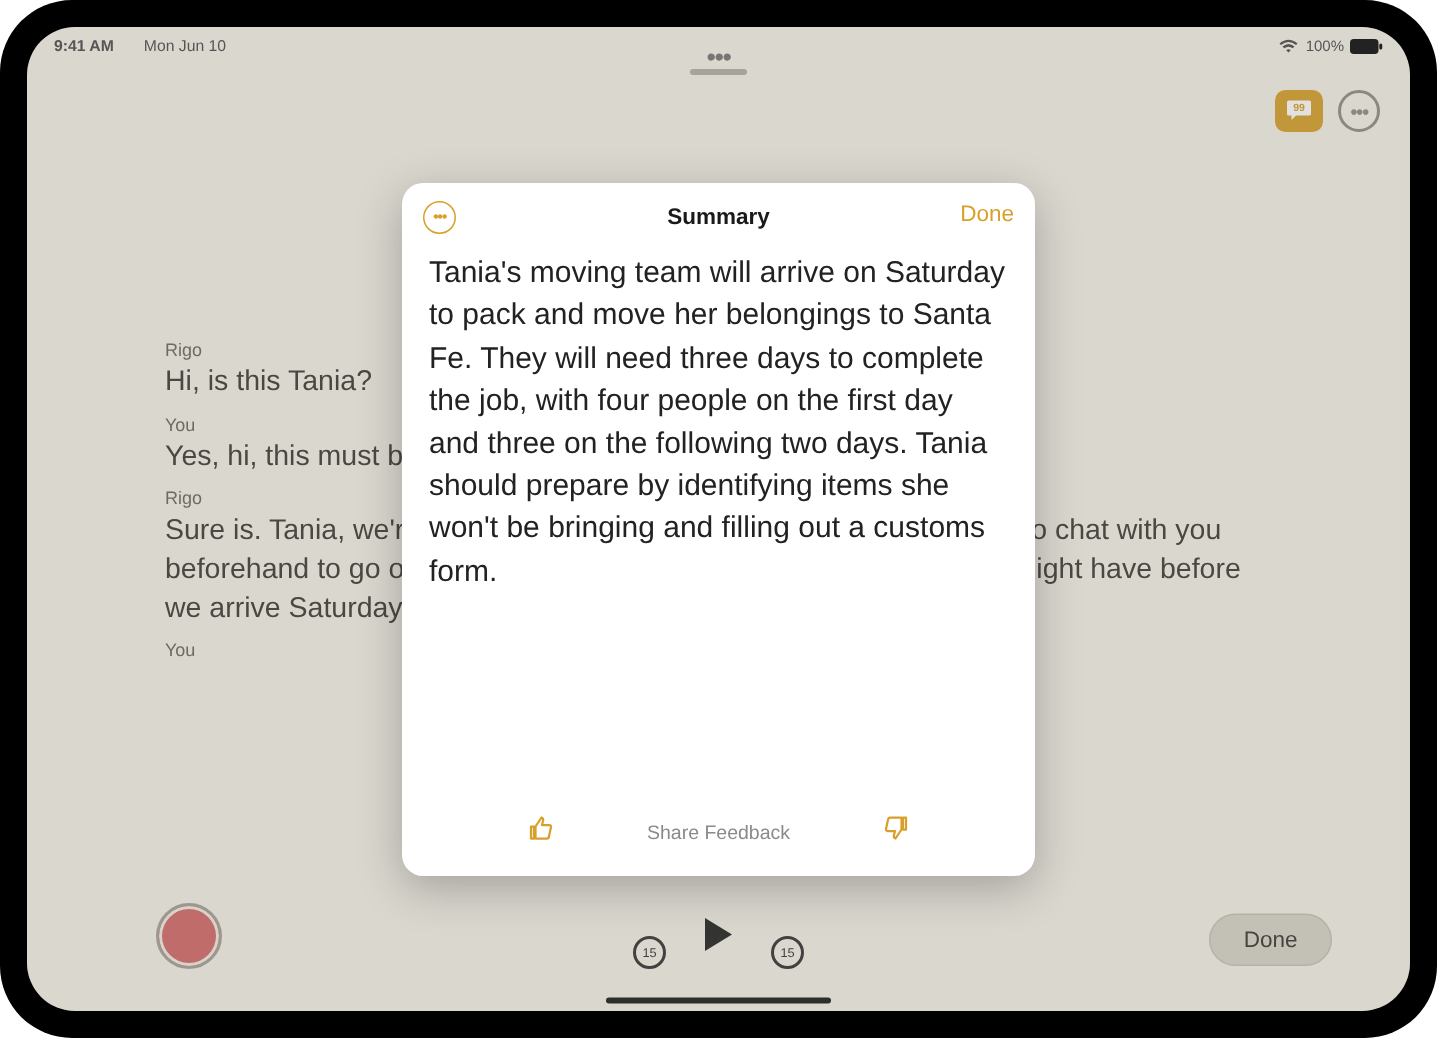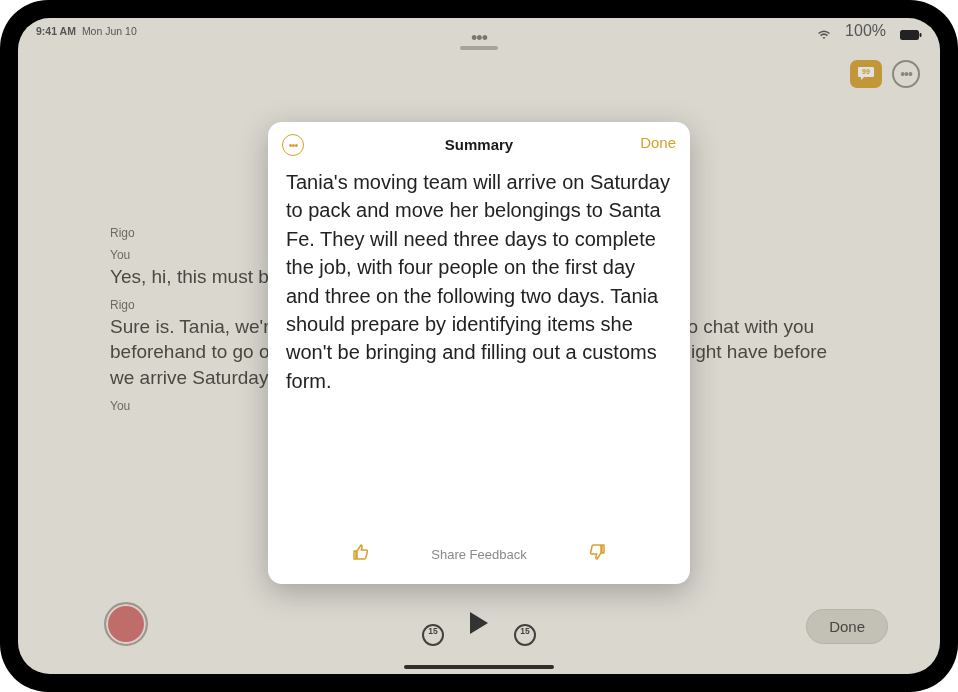--- a/index.html
+++ b/index.html
@@ -35,23 +35,23 @@
       top: 0; left: 0; right: 0;
       height: 22px;
       display: flex;
       align-items: center;
       justify-content: space-between;
       padding: 4px 18px 0;
       font-size: 10.5px;
       color: #555;
       z-index: 10;
     }
-    .status-left { display: flex; gap: 6px; }
+    .status-left { display: flex; gap: 20px; }
     .status-left span:first-child { font-weight: 600; }
-    .status-right { display: flex; align-items: flex-end; gap: 14px; font-size: 16px; }
+    .status-right { display: flex; align-items: flex-start; gap: 4px; font-size: 10px; }
     .wifi-icon, .battery-icon { display: inline-flex; align-items: center; }
     
     .top-dots {
       position: absolute;
       top: 10px; left: 50%; transform: translateX(-50%);
       font-size: 18px; color: #777; letter-spacing: -1px;
     }
     .grabber {
       position: absolute;
       top: 28px; left: 50%; transform: translateX(-50%);
@@ -95,22 +95,22 @@
       box-shadow: inset 0 0 0 2px #f2eee5;
     }
     .playback {
       position: absolute; left: 50%; transform: translateX(-50%);
       bottom: 8px;
       display: flex; align-items: center; gap: 26px;
     }
     .skip-btn { font-size: 13px; color: #333; position: relative; }
     .skip-circle {
       width: 22px; height: 22px; border: 2px solid #333; border-radius: 50%;
-      display: flex; justify-content: center;
-      font-size: 8.5px; font-weight: 700; margin-top: 24px;
+      display: flex; align-items: center; justify-content: center;
+      font-size: 8.5px; font-weight: 400; margin-top: 24px;
     }
     .play-triangle {
       width: 0; height: 0;
       border-left: 18px solid #222;
       border-top: 11px solid transparent;
       border-bottom: 11px solid transparent;
     }
     .done-pill {
       position: absolute;
       right: 52px; bottom: 10px;
@@ -206,20 +206,21 @@
         <svg width="18" height="16" viewBox="0 0 18 16">
             <path d="M2 1 h14 a1 1 0 0 1 1 1 v8 a1 1 0 0 1 -1 1 h-9 l-3 3 v-3 h-2 a1 1 0 0 1 -1 -1 v-8 a1 1 0 0 1 1 -1 z" fill="#fff"></path>
             <text x="9" y="8" text-anchor="middle" font-size="7" font-weight="700" fill="#d8a02b">99</text>
           </svg>
       </div>
       <div class="btn-more">•••</div>
     </div>
 
     <div class="transcript">
       <div class="speaker">Rigo</div>
+      <div class="line">Hi, is this Tania?</div>
       <div class="speaker">You</div>
       <div class="line">Yes, hi, this must be Rigo from the moving company.</div>
       <div class="speaker">Rigo</div>
       <div class="line">Sure is. Tania, we're all set for your move on Saturday, but I wanted to chat with you beforehand to go over some details and answer any questions you might have before we arrive Saturday morning.</div>
       <div class="speaker">You</div>
     </div>
 
     <div class="bottom-bar">
       <div class="record-btn"></div>
       <div class="playback">

